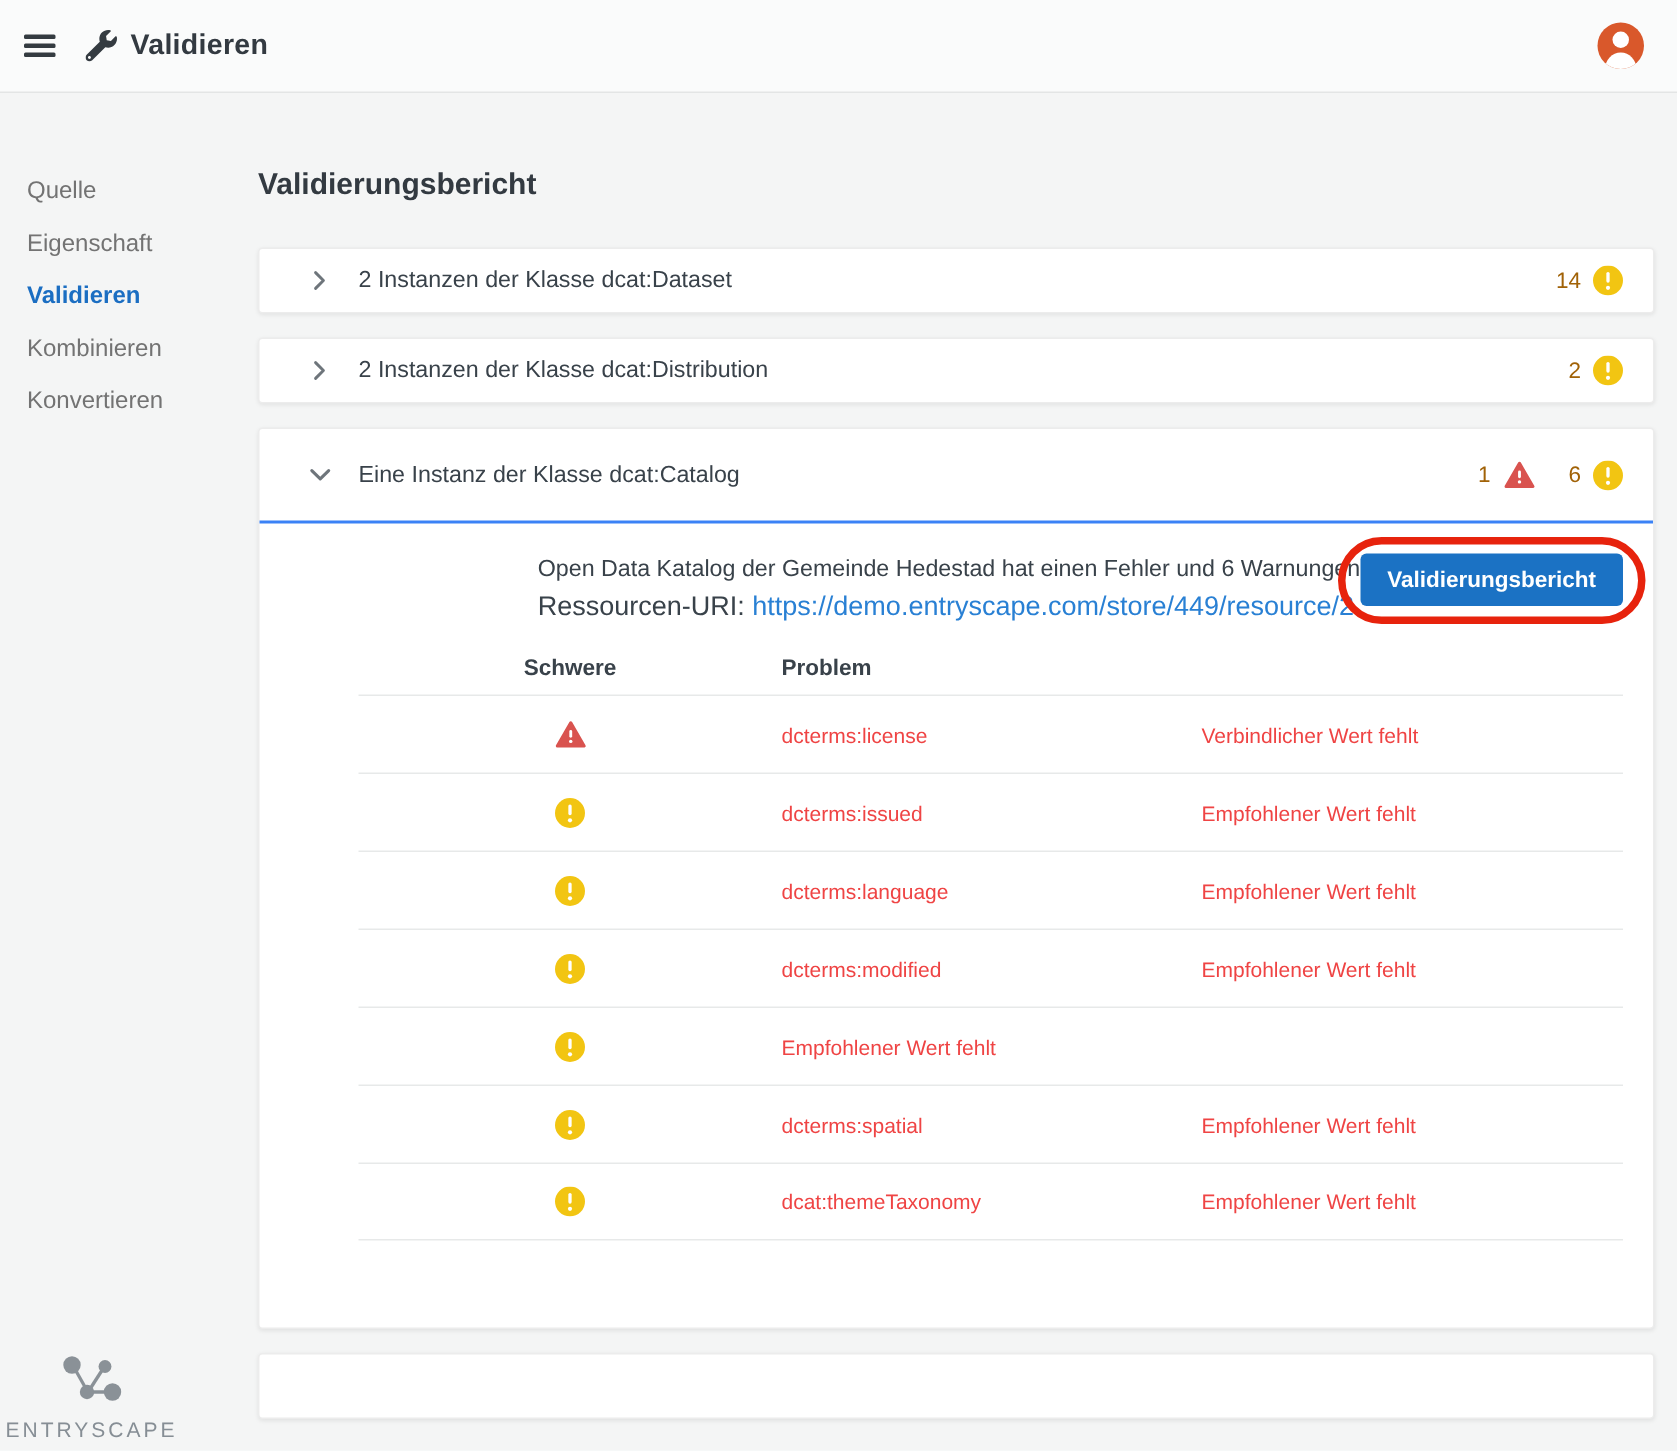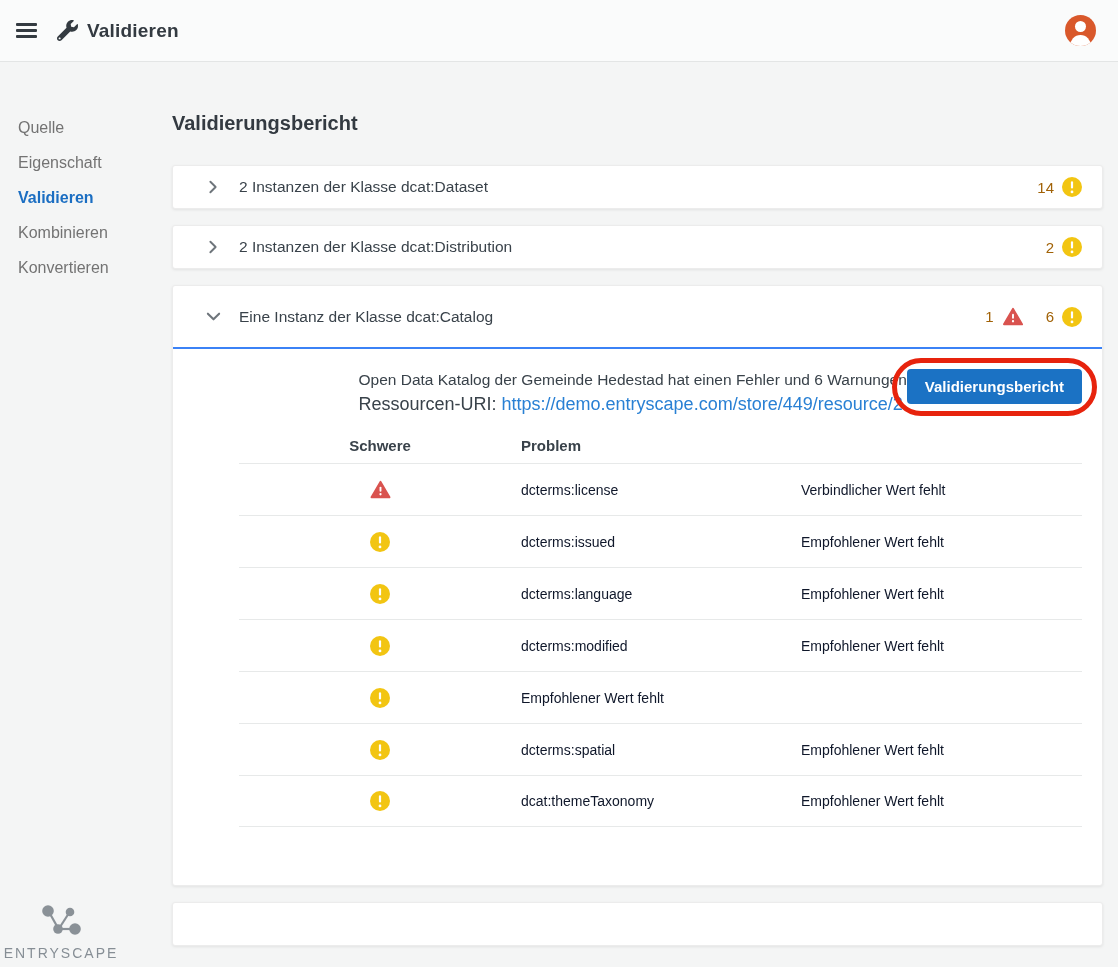--- a/index.html
+++ b/index.html
@@ -54,21 +54,21 @@
   .btn-wrap { position: relative; margin-right: 0; flex: 0 0 auto; }
   .report-btn { background: #1b72c4; color: #fff; border: none; border-radius: 4px;
     font-family: "Liberation Sans", sans-serif; font-size: 15px; font-weight: bold;
     padding: 9px 18px; cursor: pointer; }
   .click-ring { position: absolute; left: -15px; right: -15px; top: -11px; bottom: -12px;
     border: 5px solid #e7230d; border-radius: 30px; pointer-events: none; }
   
   .issues-table { margin-top: 12px; }
   .t-head, .t-row { display: grid; grid-template-columns: 282px 280px 1fr; align-items: center; }
   .t-head { height: 36px; font-size: 15px; font-weight: bold; color: #39424a; }
-  .t-row { height: 52px; border-top: 1px solid #e7e9e9; font-size: 14px; color: #0f172a; }
+  .t-row { height: 52px; border-top: 1px solid #e7e9e9; font-size: 14px; color: #ef4444; }
   .t-row:last-child { border-bottom: 1px solid #e7e9e9; }
   .c-sev { display: flex; justify-content: center; }
   .t-head .c-sev { display: block; text-align: center; }
   .sliver { height: 44px; }
 </style>
 </head>
 <body>
 
 <div class="topbar">
   <div class="hamburger">

